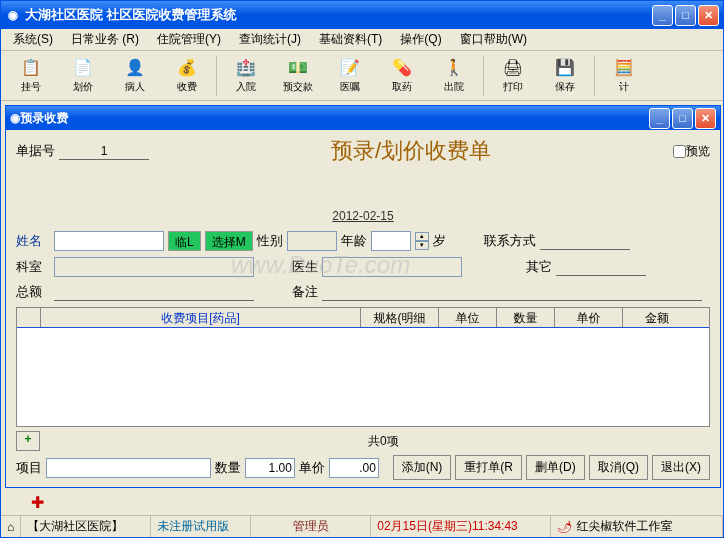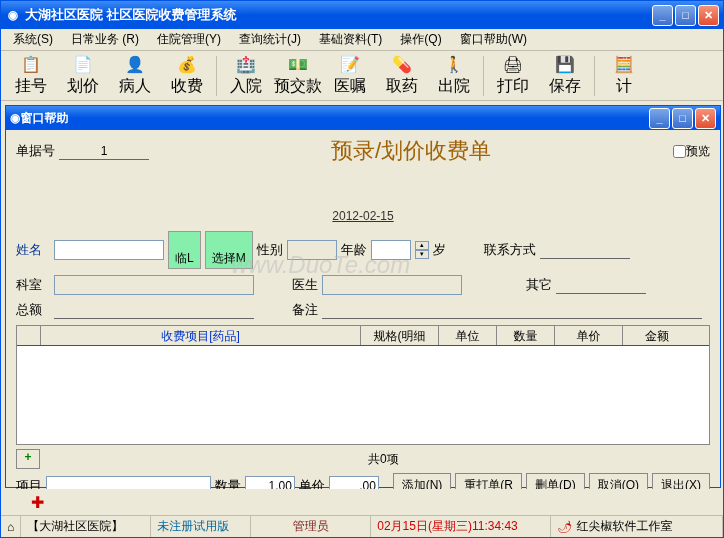--- a/index.html
+++ b/index.html
@@ -15,37 +15,37 @@
 .win-min { background: linear-gradient(#7ba7e8, #3b6ecf); }
 .win-max { background: linear-gradient(#7ba7e8, #3b6ecf); }
 .win-close { background: linear-gradient(#f5937b, #e34f2f); }
 
 .menubar { height: 22px; background: #ece9d8; display: flex; align-items: center; padding: 0 6px; gap: 6px; border-bottom: 1px solid #c0bcae; }
 .menu-item { padding: 2px 6px; cursor: pointer; }
 
 .toolbar { height: 50px; background: #ece9d8; display: flex; align-items: center; padding: 2px 4px; border-bottom: 1px solid #c0bcae; }
 .tool-btn { display: flex; flex-direction: column; align-items: center; justify-content: center; width: 52px; height: 46px; cursor: pointer; }
 .tool-icon { width: 20px; height: 20px; display: flex; align-items: center; justify-content: center; font-size: 16px; }
-.tool-label { font-size: 16px; margin-top: 2px; }
+.tool-label { font-size: 10px; margin-top: 2px; }
 .tool-sep { width: 1px; height: 40px; background: #c0bcae; margin: 0 3px; }
 
 
 .child-window { position: absolute; top: 104px; left: 4px; width: 716px; height: 383px; background: #ece9d8; border: 1px solid #0054e3; }
 .child-titlebar { height: 24px; background: linear-gradient(to bottom, #3b8af5 0%, #0054e3 50%); display: flex; align-items: center; padding: 0 4px; color: white; font-weight: bold; }
 .child-body { padding: 6px 10px; background: #ece9d8; height: calc(100% - 24px); }
 
 .form-row { display: flex; align-items: center; margin-bottom: 6px; gap: 4px; }
 .form-title { color: #a16207; font-size: 22px; font-weight: normal; text-align: center; flex: 1; }
 .form-date { text-align: center; text-decoration: underline; margin-bottom: 8px; color: #333; margin-top: 43px; }
 .field-label { color: #003399; font-size: 13px; white-space: nowrap; }
 .field-label.black { color: #000000; }
 .input-underline { border: none; border-bottom: 1px solid #666; background: transparent; height: 18px; padding: 0 2px; }
 .input-box { border: 1px solid #7f9db9; background: white; height: 20px; padding: 0 2px; }
 .input-box.gray { background: #ece9d8; }
-.small-btn { border: 1px solid #999; background: #86efac; padding: 18px 6px; cursor: pointer; height: 20px; font-size: 12px; }
+.small-btn { border: 1px solid #999; background: #22c55e; padding: 2px 6px; cursor: pointer; height: 20px; font-size: 12px; }
 .spinner { display: flex; flex-direction: column; width: 14px; }
 .spin-btn { height: 9px; border: 1px solid #7f9db9; background: #ece9d8; font-size: 7px; line-height: 5px; text-align: center; cursor: pointer; }
 
 
 .table-wrap { border: 1px solid #888; background: white; height: 120px; margin-top: 4px; overflow: hidden; }
 .table-header { display: flex; background: #ece9d8; border-bottom: 1px solid #1d4ed8; height: 20px; }
 .th { border-right: 1px solid #888; padding: 2px 4px; text-align: center; font-size: 12px; background: #ece9d8; }
 .th.blue { color: #0033cc; }
 .th.first { width: 24px; }
 
@@ -137,21 +137,21 @@
     <div class="tool-sep"></div>
     <div class="tool-btn">
         <span class="tool-icon">🧮</span>
         <span class="tool-label">计</span>
       </div>
   </div>
 
   <div class="child-window">
     <div class="child-titlebar">
       <span class="icon-slot">◉</span>
-      <span>窗口帮助</span>
+      <span>预录收费</span>
       <span style="flex:1"></span>
       <div class="win-buttons">
         <div class="win-btn win-min">_</div>
         <div class="win-btn win-max">□</div>
         <div class="win-btn win-close">✕</div>
       </div>
     </div>
     <div class="child-body">
 
       <div class="form-row">

